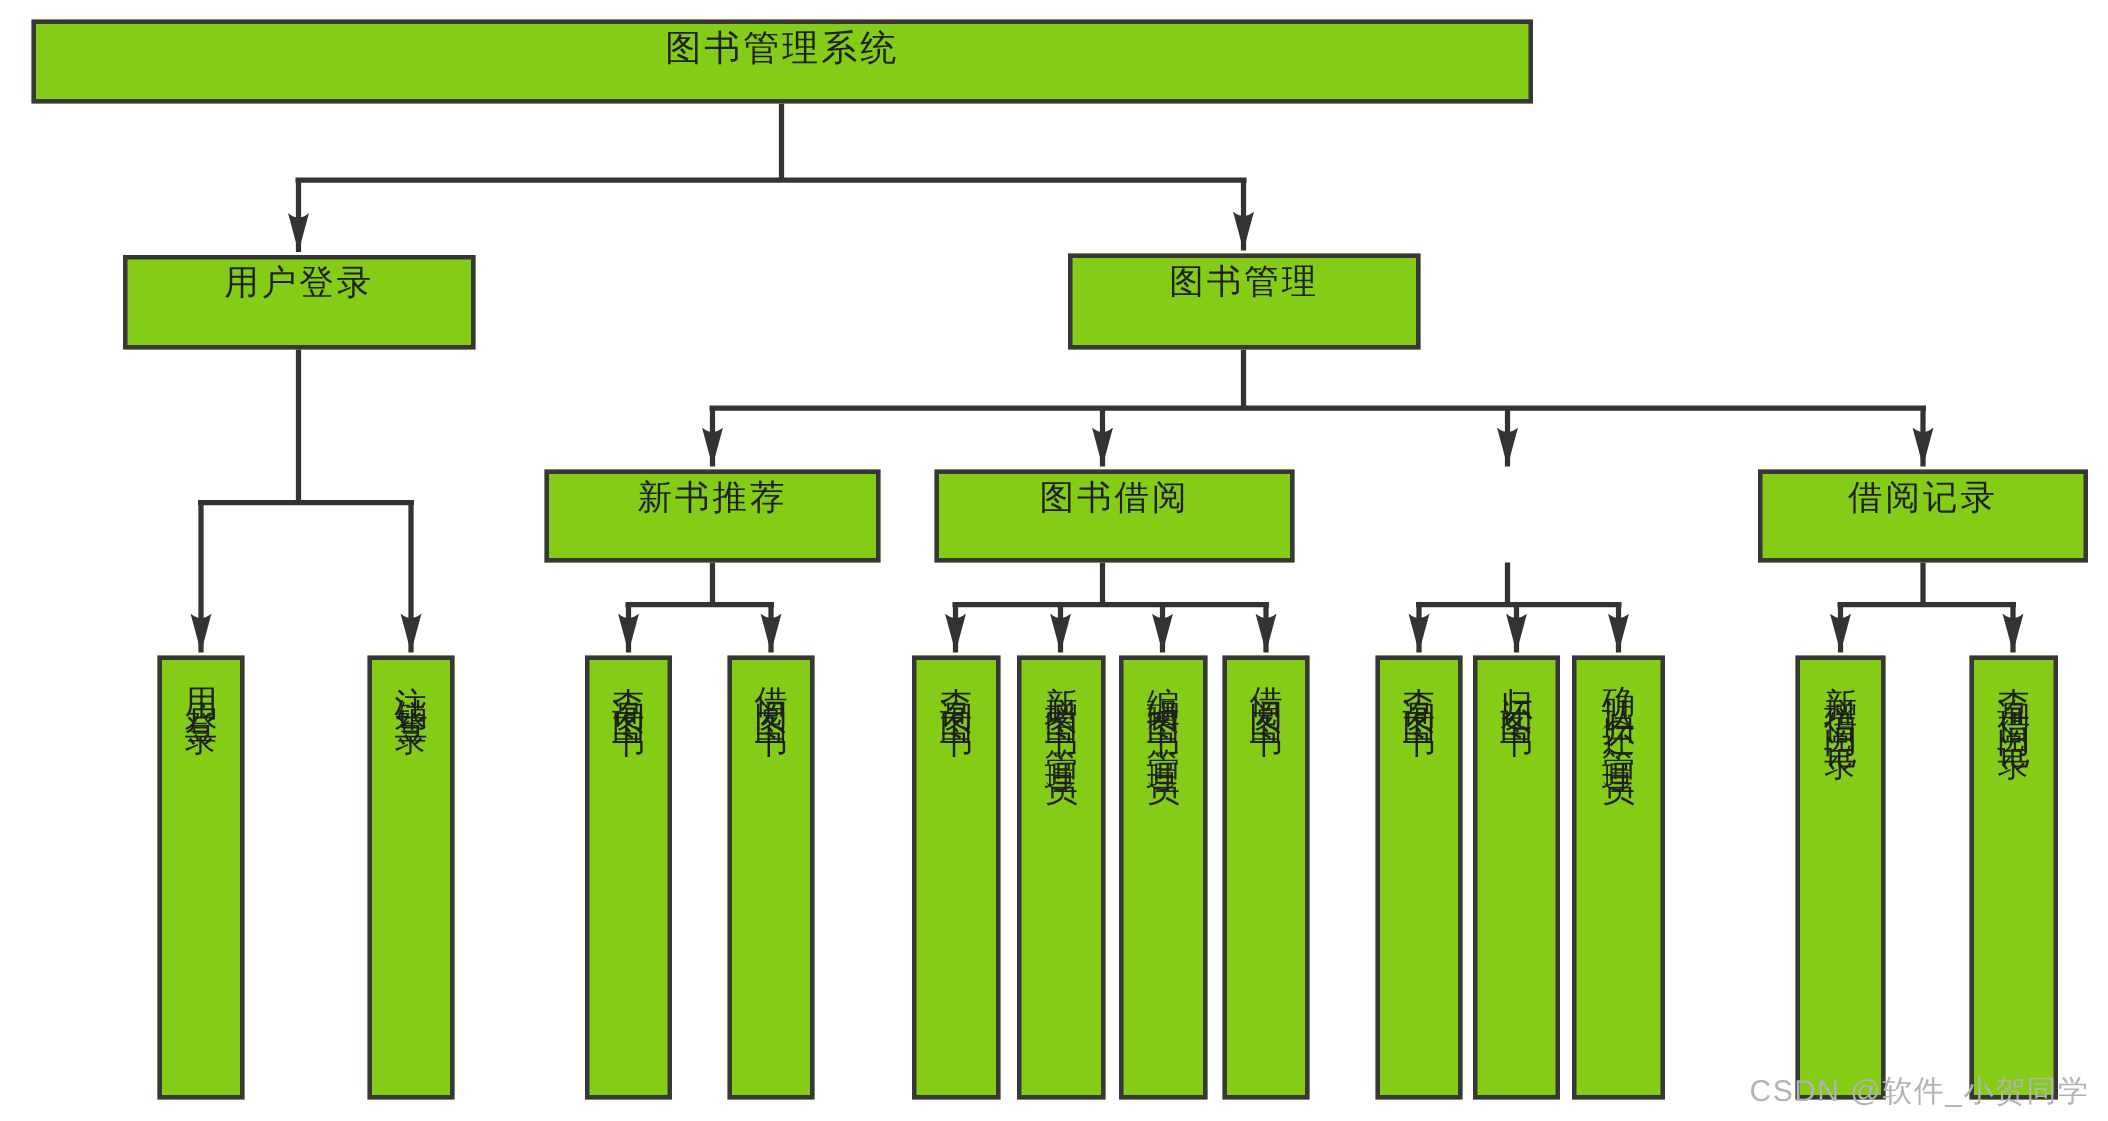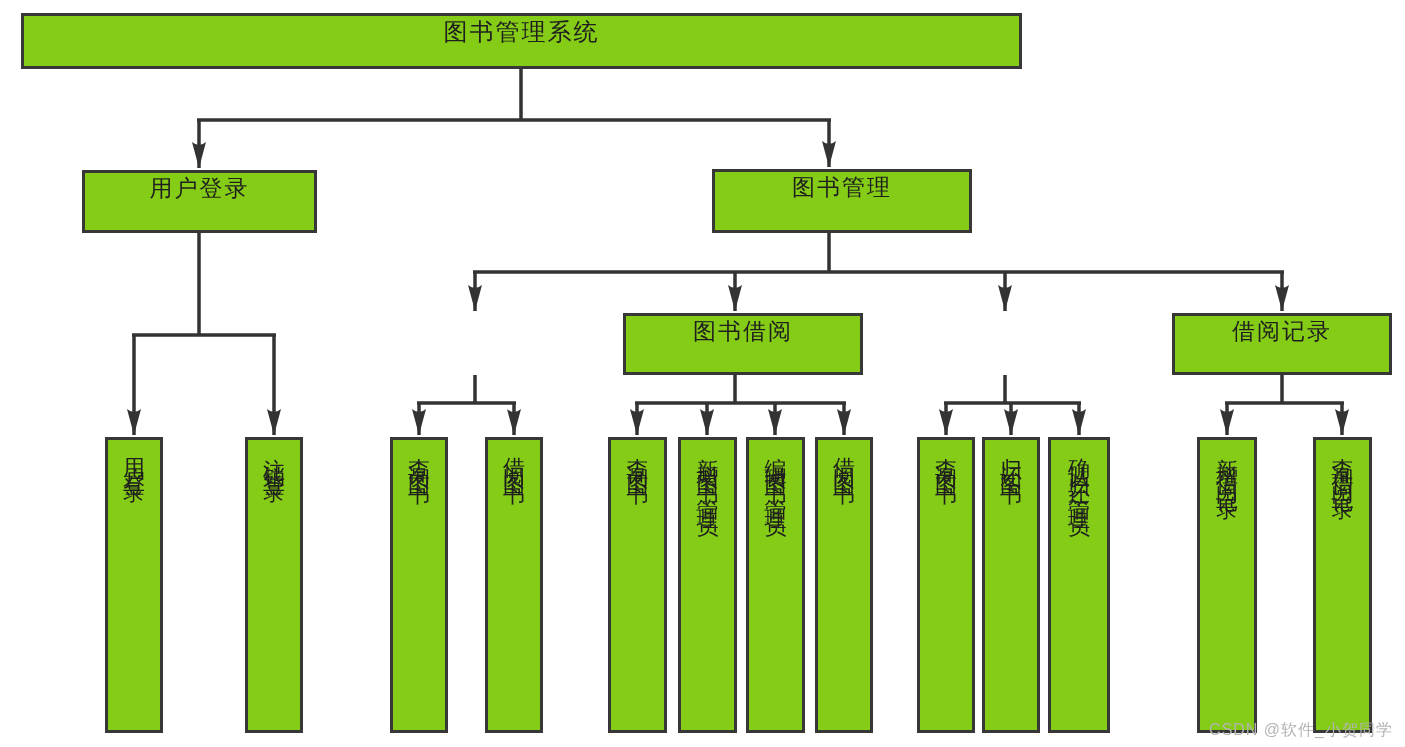--- a/index.html
+++ b/index.html
@@ -37,21 +37,21 @@
     text-orientation: mixed;
     font-size: 22px;
     line-height: 1;
     letter-spacing: 0.38em;
     white-space: nowrap;
   }
   .watermark {
     position: absolute;
     right: 12px;
     bottom: 6px;
-    font-size: 16px;
+    font-size: 20px;
     letter-spacing: 1px;
     color: var(--watermark, #b3b3b3);
     white-space: nowrap;
     pointer-events: none;
     margin-top: 48px;
   }
 </style>
 </head>
 <body>
 
@@ -100,24 +100,27 @@
     </g>
   </svg>
 
   <div class="box" style="left:21px; top:13px; width:1001px; height:56px;">
     <span class="h-label root-label">图书管理系统</span>
   </div>
 
   <div class="box" style="left:82px; top:170px; width:235px; height:63px;">
     <span class="h-label">用户登录</span>
   </div>
-  <div class="box" style="left:712px; top:169px; width:260px; height:64px;">
+  <div class="box" style="left:712px; top:169px; width:235px; height:64px;">
     <span class="h-label">图书管理</span>
   </div>
 
+  <div class="box" style="left:363px; top:313px; width:224px; height:62px;">
+    <span class="h-label">新书推荐</span>
+  </div>
   <div class="box" style="left:623px; top:313px; width:240px; height:62px;">
     <span class="h-label">图书借阅</span>
   </div>
   <div class="box" style="left:1172px; top:313px; width:220px; height:62px;">
     <span class="h-label">借阅记录</span>
   </div>
 
   <div class="box" style="left:105px; top:437px; width:58px; height:296px;">
     <span class="v-label">用户登录</span>
   </div>

